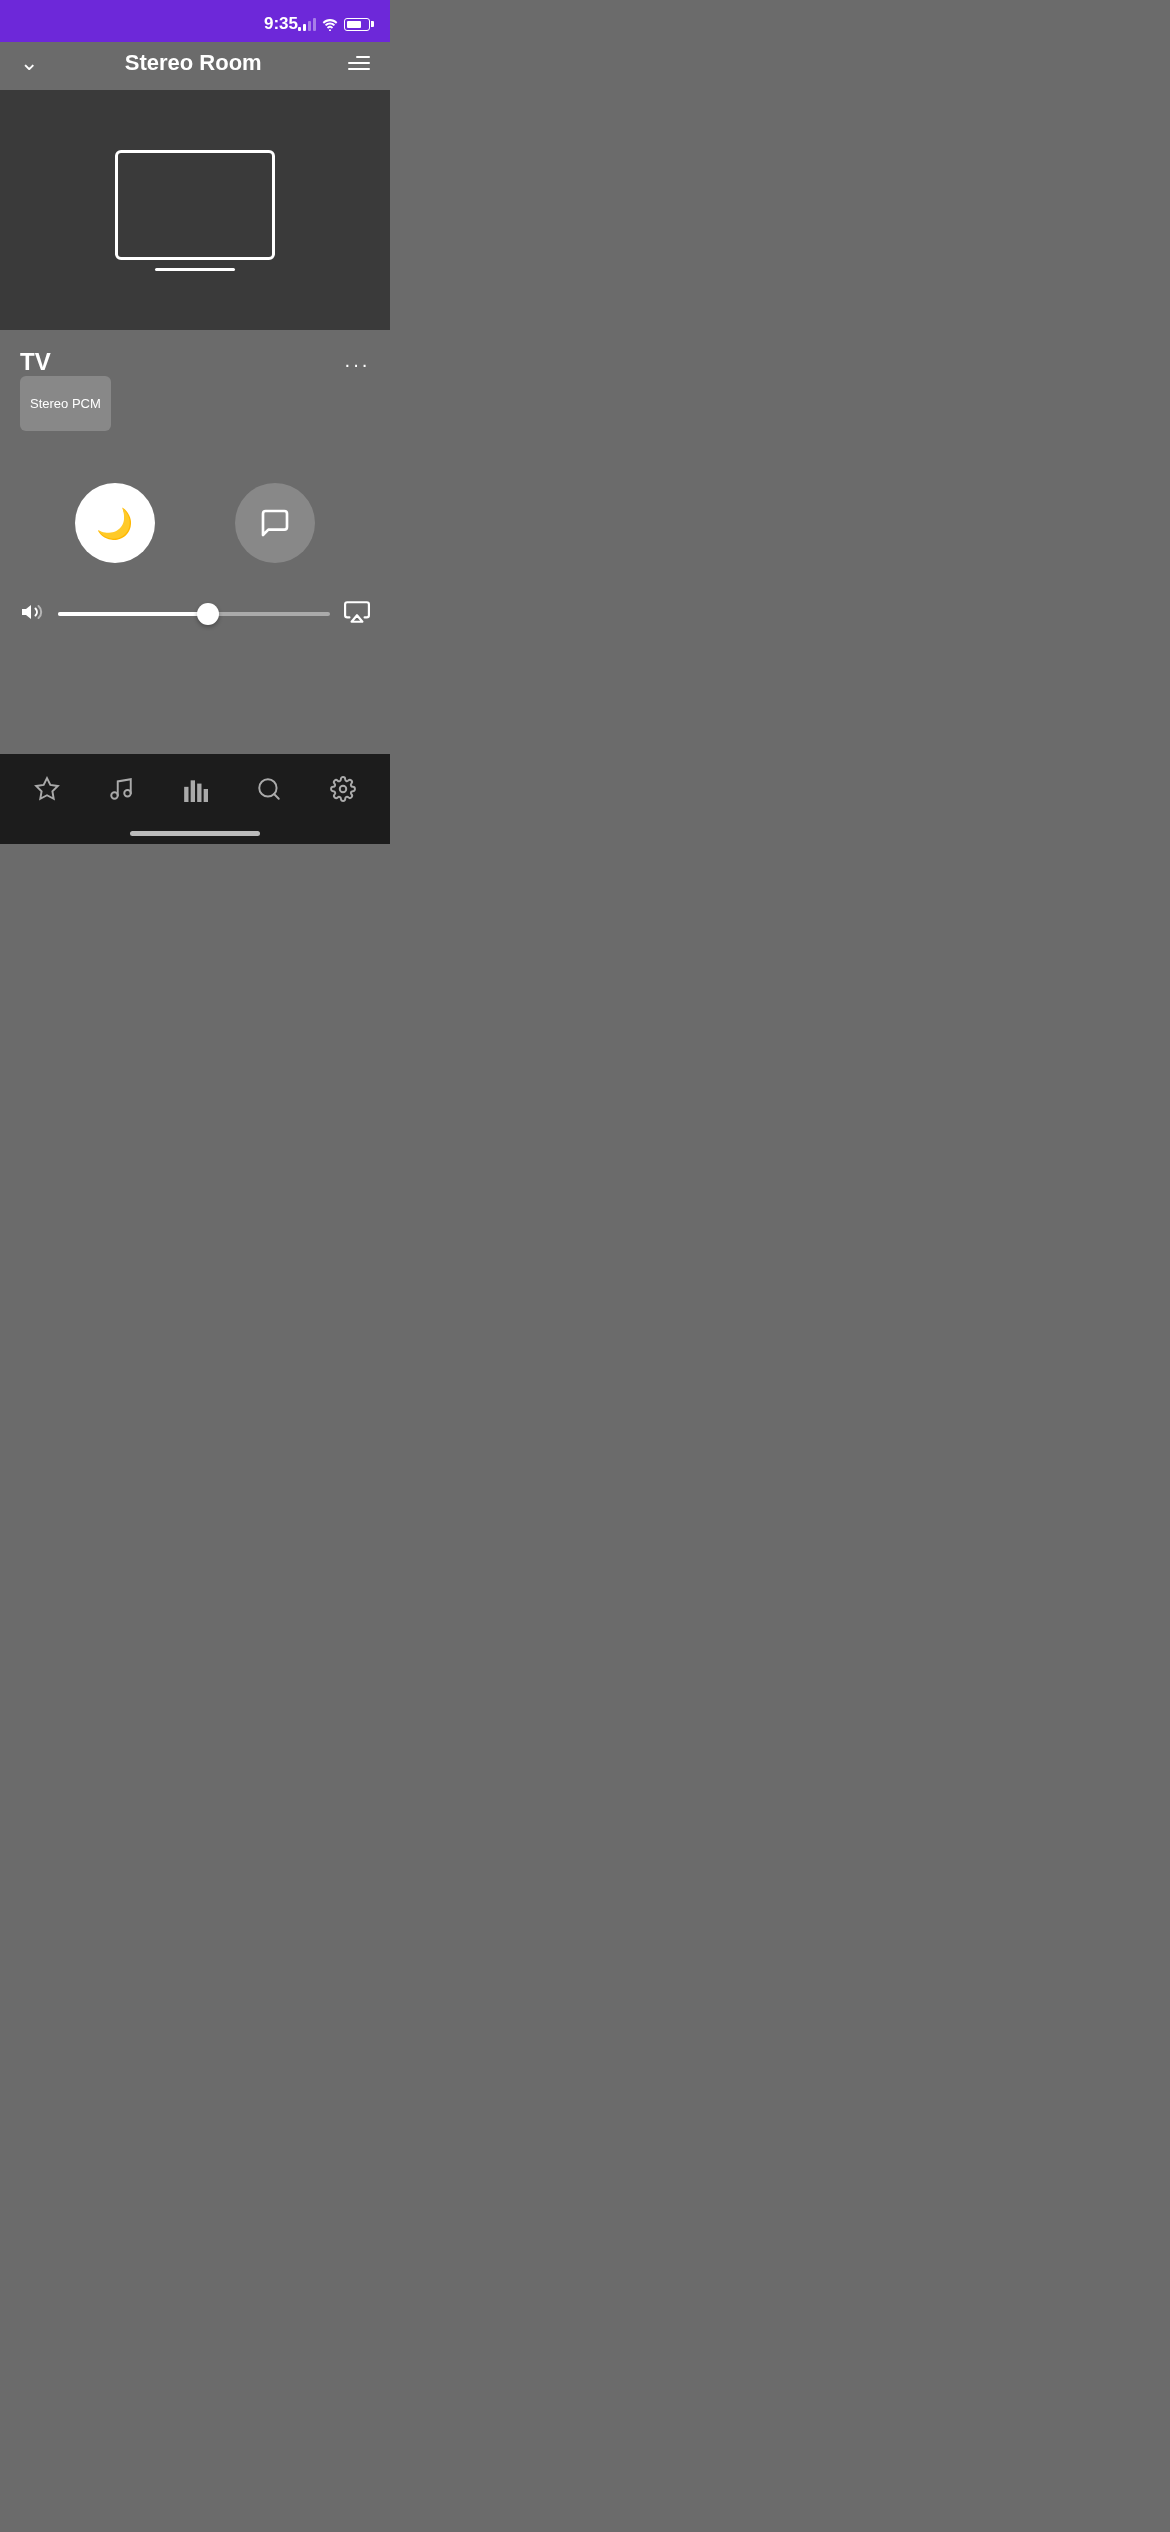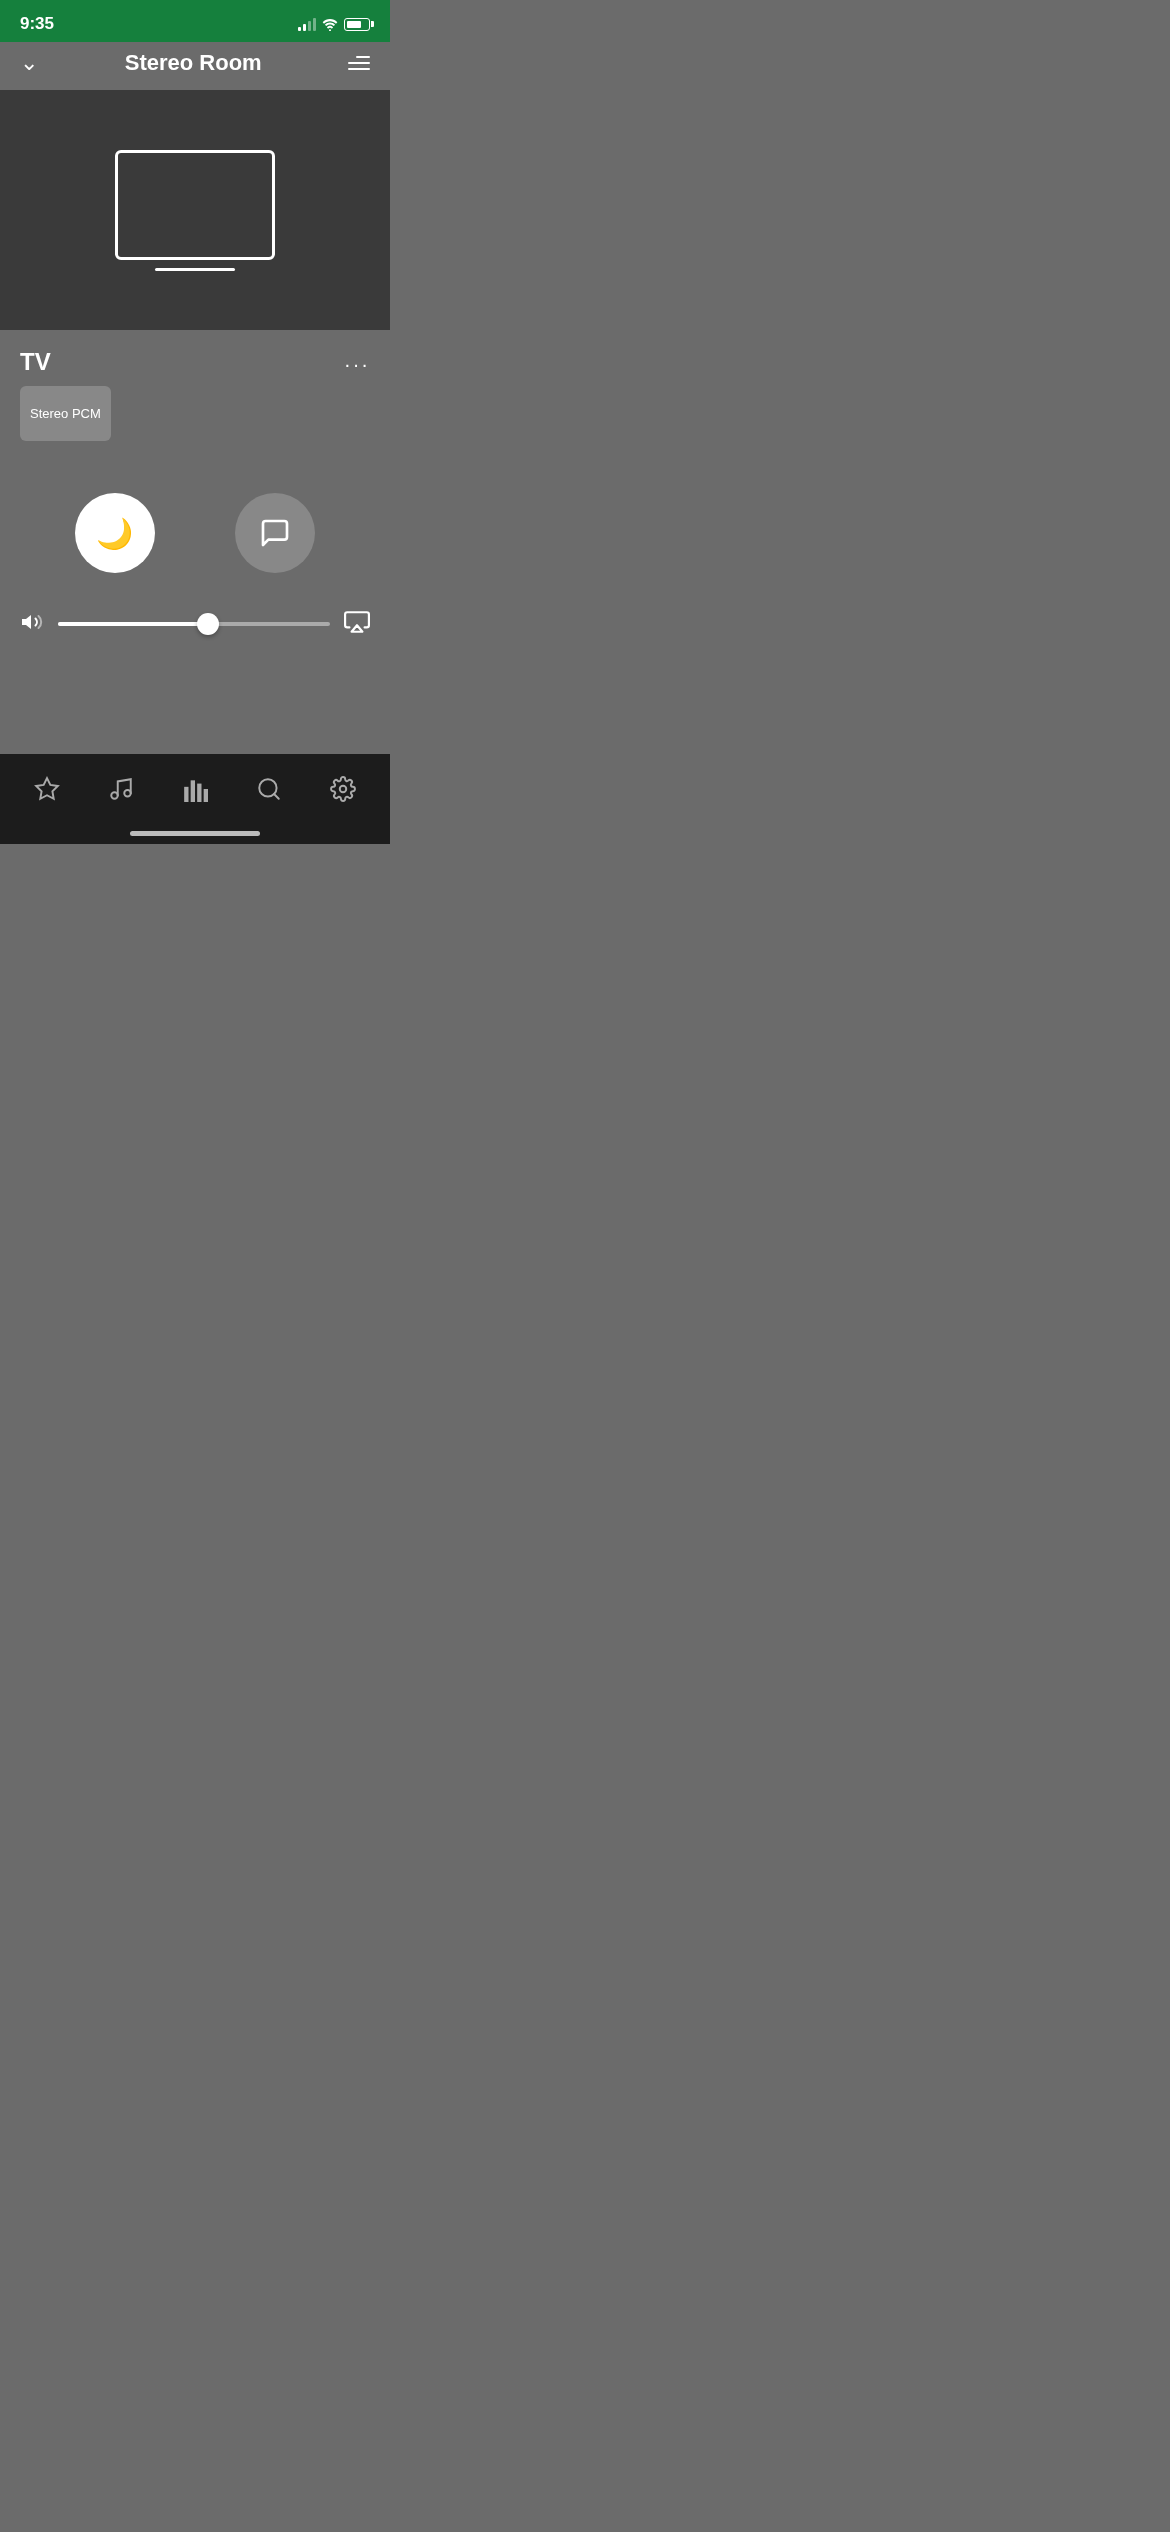--- a/index.html
+++ b/index.html
@@ -11,24 +11,24 @@
       background: #6b6b6b;
       font-family: -apple-system, BlinkMacSystemFont, 'Helvetica Neue', sans-serif;
       color: white;
       overflow: hidden;
       position: relative;
     }
 
     
     .status-bar {
       display: flex;
-      justify-content: space-between;
+      justify-content: flex-end;
       align-items: center;
       padding: 14px 20px 8px 20px;
-      background: #15803d;
+      background: #6d28d9;
     }
 
     .status-time {
       font-size: 17px;
       font-weight: 600;
       color: white;
     }
 
     .status-icons {
       display: flex;
@@ -155,21 +155,20 @@
     
     .source-info {
       padding: 18px 20px 12px 20px;
       background: #6b6b6b;
     }
 
     .source-row {
       display: flex;
       justify-content: space-between;
       align-items: flex-end;
-      margin-bottom: 10px;
     }
 
     .source-name {
       font-size: 24px;
       font-weight: 700;
       color: white;
     }
 
     .more-dots {
       font-size: 20px;

